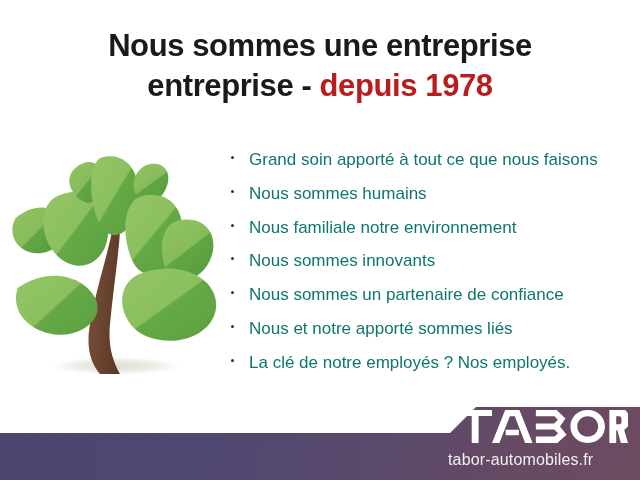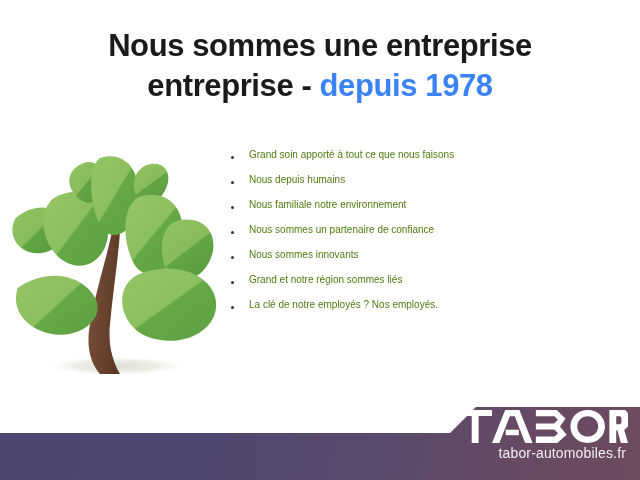--- a/index.html
+++ b/index.html
@@ -33,21 +33,21 @@
     text-align: center;
     font-size: 31px;
     font-weight: bold;
     line-height: 1.28;
     letter-spacing: -0.4px;
     color: #1a1a1a;
     padding: 0 36px;
     box-sizing: border-box;
   }
   #headline .accent {
-    color: #3b82f6;
+    color: #b91c1c;
   }
   .hl-line {
     display: block;
     white-space: nowrap;
   }
 
   
   #tree-art {
     position: absolute;
     left: 8px;
@@ -63,23 +63,23 @@
     top: 149px;
     width: 400px;
     margin: 0;
     padding: 0;
     list-style: none;
   }
   #bullets li {
     position: relative;
     padding-left: 21px;
     margin: 0 0 12.5px 0;
-    font-size: 10px;
+    font-size: 17px;
     line-height: 1.25;
-    color: #4d7c0f;
+    color: #0f766e;
     white-space: nowrap;
   }
   #bullets li .dot {
     position: absolute;
     left: 3px;
     top: 7px;
     width: 3.2px;
     height: 3.2px;
     border-radius: 50%;
     background: #333333;
@@ -108,25 +108,25 @@
     text-align: right;
     width: 180px;
   }
   #logo-wordmark {
     display: block;
     height: 34px;
     margin-left: auto;
   }
   #logo-tagline {
     display: block;
-    font-size: 14px;
+    font-size: 16px;
     color: #f2eef1;
     letter-spacing: 0.15px;
-    margin-top: 1px;
-    text-align: right;
+    margin-top: 7px;
+    text-align: left;
     padding-right: 2px;
   }
 </style>
 </head>
 <body>
 
 <div id="slide">
 
   <div id="headline">
     <span class="hl-line">Nous sommes une entreprise</span>
@@ -173,25 +173,25 @@
         <path d="M136 18 C 152 10, 164 22, 158 40 C 152 56, 138 62, 130 50 C 122 38, 126 24, 136 18 Z" fill="url(#leafB)" transform="rotate(8 144 36)"></path>
         <path d="M128 50 C 158 38, 180 62, 172 96 C 164 128, 138 136, 126 114 C 114 92, 112 60, 128 50 Z" fill="url(#leafA)" transform="rotate(4 144 90)"></path>
         <path d="M166 74 C 194 64, 212 86, 202 112 C 192 136, 166 140, 158 120 C 150 100, 152 80, 166 74 Z" fill="url(#leafB)" transform="rotate(6 180 104)"></path>
         <path d="M128 128 C 166 110, 206 126, 208 154 C 210 182, 174 200, 142 190 C 112 180, 104 142, 128 128 Z" fill="url(#leafA)" transform="rotate(2 160 158)"></path>
       </g>
     </svg>
   </div>
 
   <ul id="bullets">
     <li><span class="dot"></span><span>Grand soin apporté à tout ce que nous faisons</span></li>
-    <li><span class="dot"></span><span>Nous depuis humains</span></li>
+    <li><span class="dot"></span><span>Nous sommes humains</span></li>
     <li><span class="dot"></span><span>Nous familiale notre environnement</span></li>
+    <li><span class="dot"></span><span>Nous sommes innovants</span></li>
     <li><span class="dot"></span><span>Nous sommes un partenaire de confiance</span></li>
-    <li><span class="dot"></span><span>Nous sommes innovants</span></li>
-    <li><span class="dot"></span><span>Grand et notre région sommes liés</span></li>
+    <li><span class="dot"></span><span>Nous et notre apporté sommes liés</span></li>
     <li><span class="dot"></span><span>La clé de notre employés ? Nos employés.</span></li>
   </ul>
 
   <div id="footer-band">
     <div id="footer-shape"></div>
 
     <div id="logo-block">
       <svg id="logo-wordmark" viewBox="0 0 310 62" height="34" xmlns="http://www.w3.org/2000/svg">
         <g fill="#ffffff">
 

